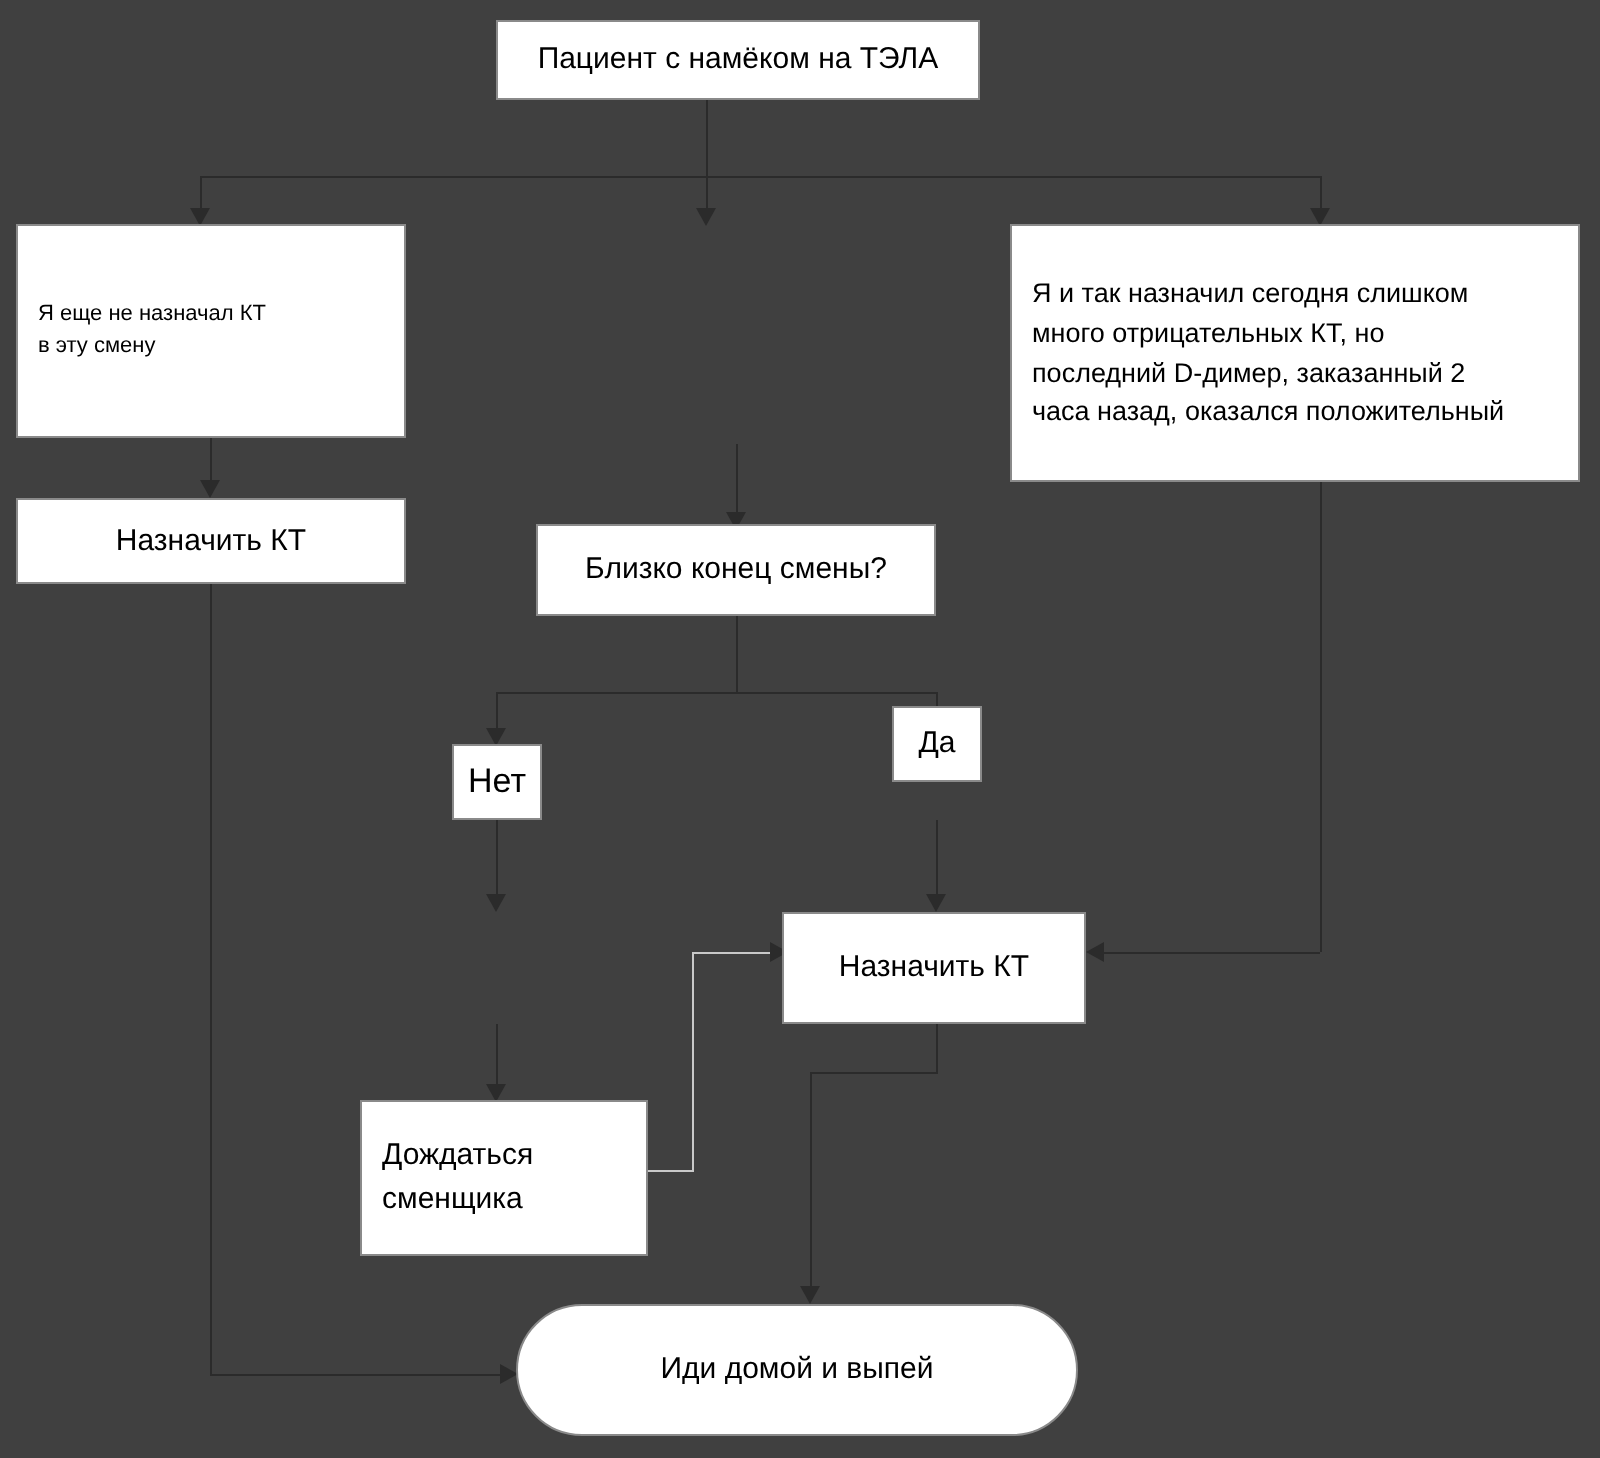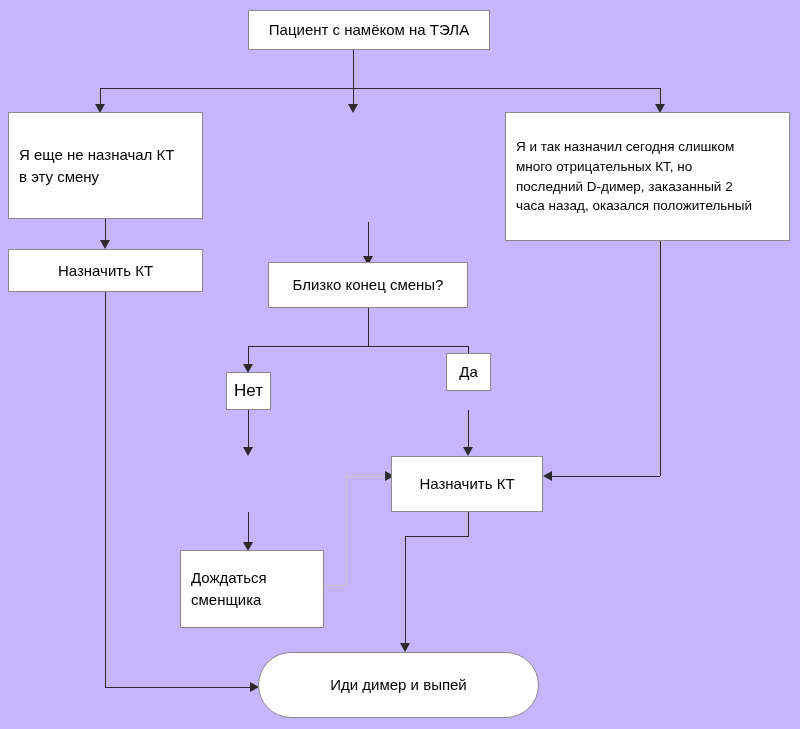--- a/index.html
+++ b/index.html
@@ -4,21 +4,21 @@
 <style>
   html, body {
     margin: 0;
     padding: 0;
     background: #ffffff;
   }
   #canvas {
     position: relative;
     width: 800px;
     height: 729px;
-    background: #c4b5fd;
+    background: #404040;
     font-family: "Liberation Sans", sans-serif;
     overflow: hidden;
   }
   .node {
     position: absolute;
     box-sizing: border-box;
     border: 1px solid #8a8a8a;
     background: #ffffff;
     color: #000000;
     display: flex;
@@ -124,21 +124,21 @@
 
   <div class="edge v" style="left:468px; top:512px; height:24px;"></div>
   <div class="edge h" style="left:405px; top:536px; width:64px;"></div>
   <div class="edge v" style="left:405px; top:536px; height:110px;"></div>
   <div class="arrow down" style="left:400px; top:643px;"></div>
 
   <div class="node center" style="left:248px; top:10px; width:242px; height:40px; font-size:15px;">
     <span>Пациент с намёком на ТЭЛА</span>
   </div>
 
-  <div class="node left" style="left:8px; top:112px; width:195px; height:107px; font-size:15px;">
+  <div class="node left" style="left:8px; top:112px; width:195px; height:107px; font-size:11px;">
     <span>Я еще не назначал КТ
 в эту смену</span>
   </div>
 
 
   <div class="node left" style="left:505px; top:112px; width:285px; height:129px; font-size:13.5px;">
     <span>Я и так назначил сегодня слишком
 много отрицательных КТ, но
 последний D-димер, заказанный 2
 часа назад, оказался положительный</span>
@@ -164,16 +164,16 @@
   <div class="node left" style="left:180px; top:550px; width:144px; height:78px; font-size:15px;">
     <span>Дождаться
 сменщика</span>
   </div>
 
   <div class="node center" style="left:391px; top:456px; width:152px; height:56px; font-size:15px;">
     <span>Назначить КТ</span>
   </div>
 
   <div class="node stadium" style="left:258px; top:652px; width:281px; height:66px; font-size:15px;">
-    <span>Иди димер и выпей</span>
+    <span>Иди домой и выпей</span>
   </div>
 
 </div>
 
 </body></html>

